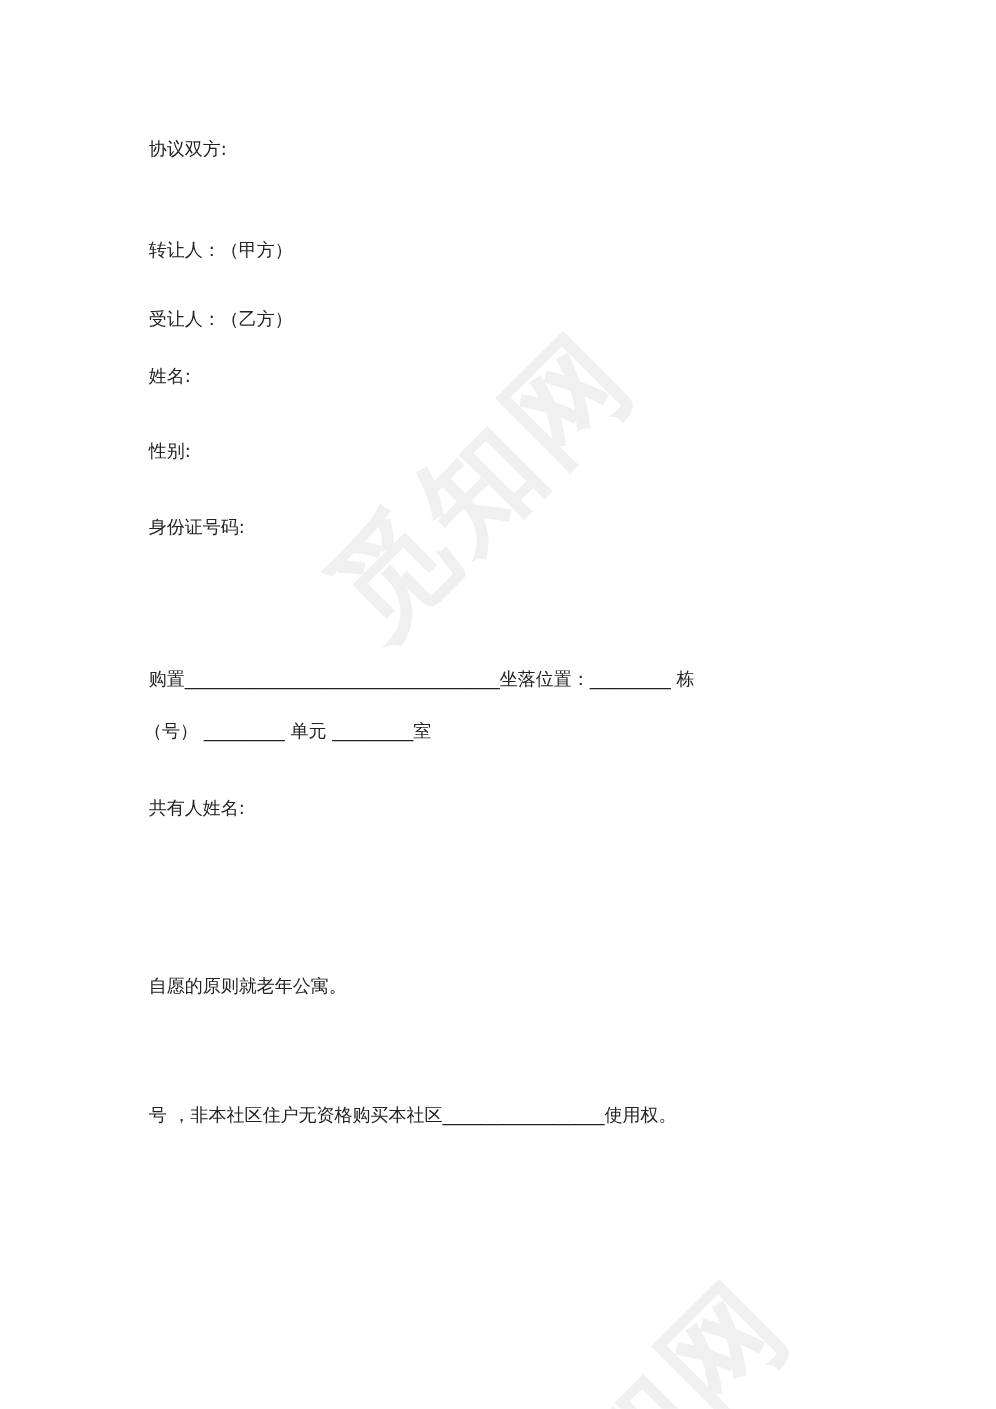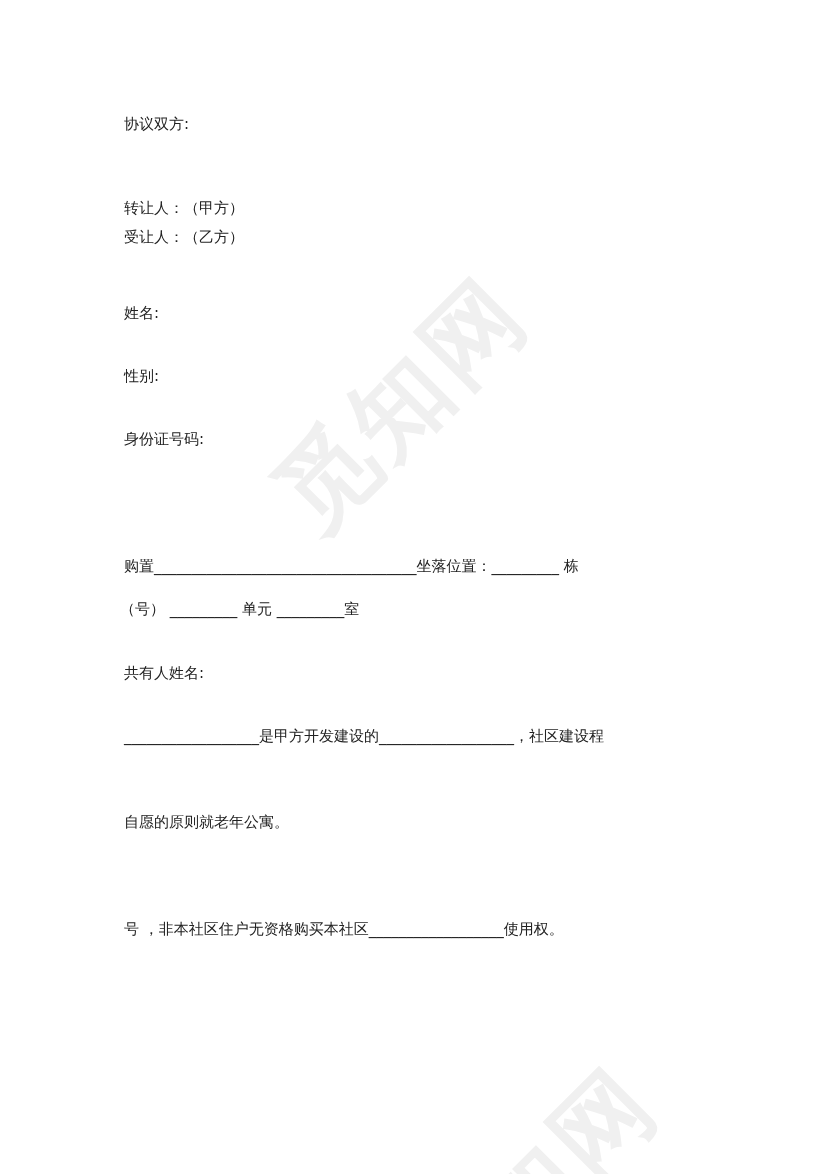--- a/index.html
+++ b/index.html
@@ -48,28 +48,27 @@
 </head>
 <body>
 
 <div class="page">
 
   <div class="watermark wm-main">觅知网</div>
   <div class="watermark wm-bottom">觅知网</div>
 
   <div class="line" style="top:114px;">协议双方:</div>
   <div class="line" style="top:178px;margin-top:20px;">转让人：（甲方）</div>
-  <div class="line" style="top:227px;">受让人：（乙方）</div>
+  <div class="line" style="top:256px;">受让人：（乙方）</div>
   <div class="line" style="top:303px;">姓名:</div>
   <div class="line" style="top:366px;">性别:</div>
   <div class="line" style="top:429px;">身份证号码:</div>
 
   <div class="line" style="top:556px;">购置___________________________________坐落位置：_________ 栋</div>
   <div class="line" style="top:599px; left:120px;">（号） _________ 单元 _________室</div>
 
   <div class="line" style="top:663px;">共有人姓名:</div>
 
-  <div class="line" style="top:726px;">__________________是甲方开发建设的__________________，社区建设程</div>
   <div class="line" style="top:812px;">自愿的原则就老年公寓。</div>
 
   <div class="line" style="top:919px;">号 ，非本社区住户无资格购买本社区__________________使用权。</div>
 
 </div>
 
 </body></html>

